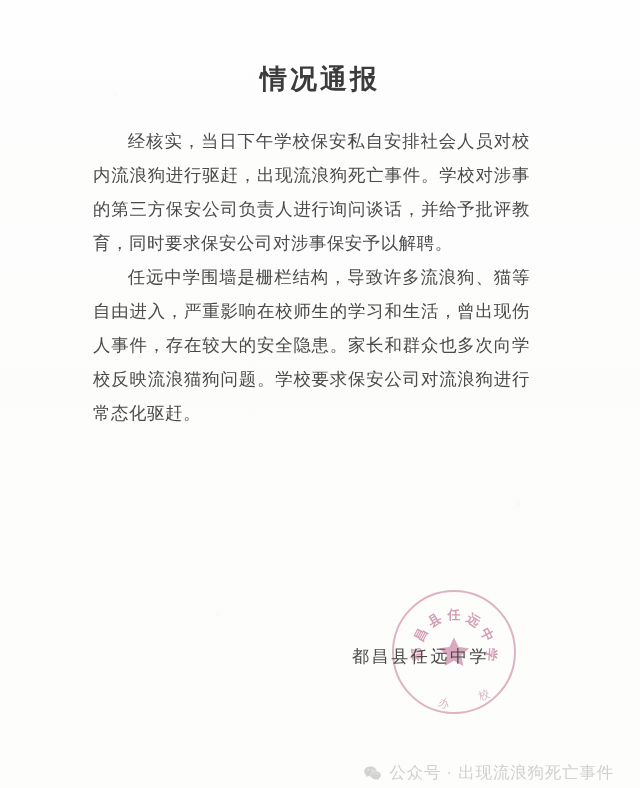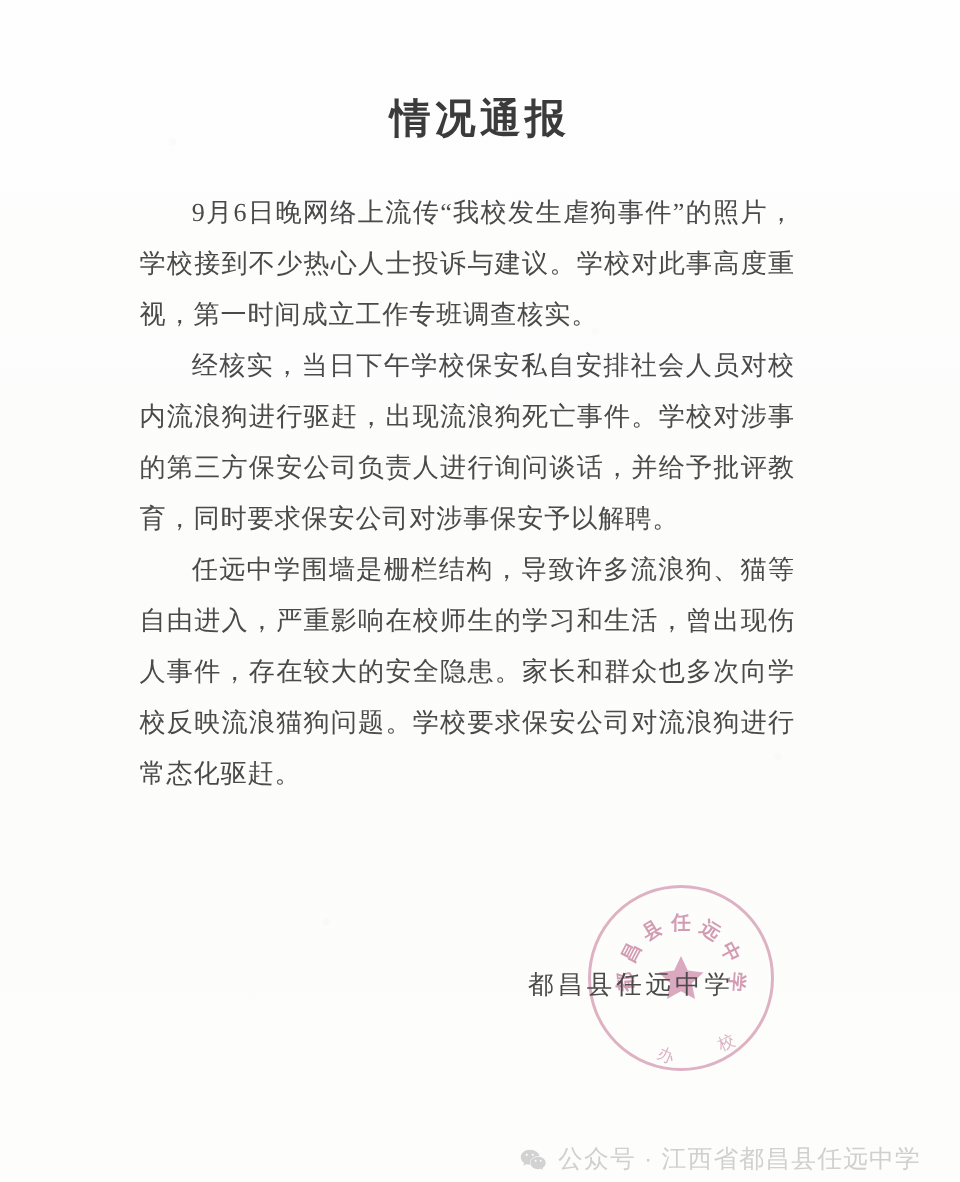--- a/index.html
+++ b/index.html
@@ -167,21 +167,20 @@
 </head>
 <body>
 
 <div id="paper"></div>
 
 <div id="doc">
 
   <div class="doc-title">情况通报</div>
 
   <div class="body-block">
-    <p class="para">9月6日晚网络上流传“我校发生虐狗事件”的照片，学校接到不少热心人士投诉与建议。学校对此事高度重视，第一时间成立工作专班调查核实。</p>
     <p class="para">经核实，当日下午学校保安私自安排社会人员对校内流浪狗进行驱赶，出现流浪狗死亡事件。学校对涉事的第三方保安公司负责人进行询问谈话，并给予批评教育，同时要求保安公司对涉事保安予以解聘。</p>
     <p class="para">任远中学围墙是栅栏结构，导致许多流浪狗、猫等自由进入，严重影响在校师生的学习和生活，曾出现伤人事件，存在较大的安全隐患。家长和群众也多次向学校反映流浪猫狗问题。学校要求保安公司对流浪狗进行常态化驱赶。</p>
   </div>
 
   <div class="seal">
     <div class="seal-inner">
       <div class="seal-arc-text" id="seal-arc">
           <span style="transform: rotate(-94deg) translate(-50%, -46px) rotate(0deg);">都</span>
           <span style="transform: rotate(-62.6667deg) translate(-50%, -46px) rotate(0deg);">昌</span>
           <span style="transform: rotate(-31.3333deg) translate(-50%, -46px) rotate(0deg);">县</span>
@@ -202,16 +201,16 @@
 
   <div class="sign-block">
     <div class="sign-line">都昌县任远中学</div>
   </div>
 
   <div class="footer">
     <svg class="wechat-icon" viewBox="0 0 24 24">
       <path fill="currentColor" d="M9.1 3.1C4.9 3.1 1.5 5.9 1.5 9.4c0 2 1.1 3.8 2.9 5L3.6 16.6l2.6-1.3c.9.3 1.9.4 2.9.4h.5c-.1-.4-.2-.9-.2-1.3 0-3.3 3.2-5.9 7.2-5.9.3 0 .5 0 .8.1-.6-2.9-3.8-5.5-8.3-5.5zM6.6 8.3c-.5 0-.9-.4-.9-.9s.4-.9.9-.9.9.4.9.9-.4.9-.9.9zm5 0c-.5 0-.9-.4-.9-.9s.4-.9.9-.9.9.4.9.9-.4.9-.9.9z"></path>
       <path fill="currentColor" d="M22.5 14.3c0-2.9-2.9-5.2-6.4-5.2s-6.4 2.3-6.4 5.2c0 2.9 2.9 5.2 6.4 5.2.7 0 1.4-.1 2.1-.3l2.1 1.1-.6-1.8c1.7-1 2.8-2.5 2.8-4.2zm-8.5-1.1c-.4 0-.8-.3-.8-.8s.3-.8.8-.8.8.3.8.8-.4.8-.8.8zm4.3 0c-.4 0-.8-.3-.8-.8s.3-.8.8-.8.8.3.8.8-.4.8-.8.8z"></path>
     </svg>
-    <span class="footer-text">公众号 · 江西省都昌县任远中学</span>
+    <span class="footer-text">公众号 · 出现流浪狗死亡事件</span>
   </div>
 
 </div>
 
 </body></html>

